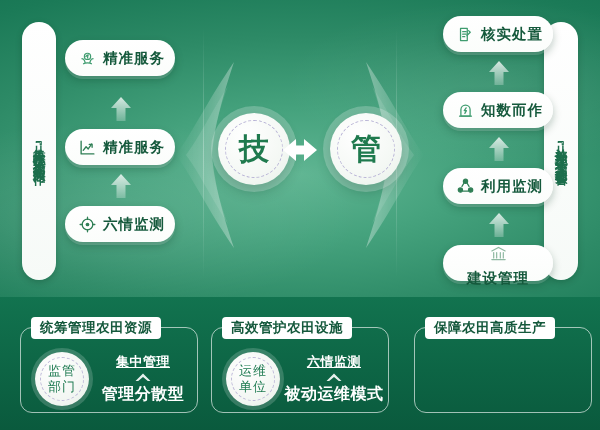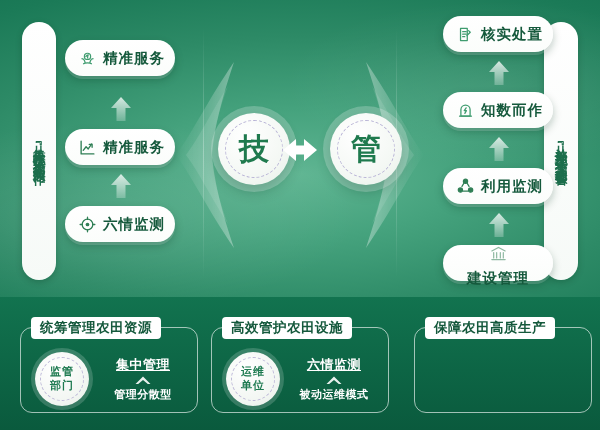--- a/index.html
+++ b/index.html
@@ -102,24 +102,24 @@
   }
   .card-body{position:absolute;left:0;top:16px;width:100%;height:70px;display:flex;align-items:center;}
   .card-circle{
     margin-left:14px;width:54px;height:54px;border-radius:50%;flex:0 0 54px;
     background:radial-gradient(circle at 38% 32%,#ffffff 0%,#f2f6f2 65%,#e4ece6 100%);
     box-shadow:0 0 0 4px rgba(255,255,255,.18);
     display:flex;flex-direction:column;align-items:center;justify-content:center;
     position:relative;
   }
   .card-circle:before{content:"";position:absolute;inset:5px;border-radius:50%;border:1px dashed #bdb8d8;}
-  .card-circle b{font-size:11px;font-weight:bold;color:#1d7a50;line-height:1.25;letter-spacing:1px;}
+  .card-circle b{font-size:13px;font-weight:normal;color:#1d7a50;line-height:1.25;letter-spacing:1px;}
   .card-right{flex:1;display:flex;flex-direction:column;align-items:center;justify-content:center;gap:1px;}
   .card-right .top-txt{font-size:13px;font-weight:bold;color:#ffffff;letter-spacing:.5px;white-space:nowrap;text-decoration:underline;}
-  .card-right .bot-txt{font-size:11px;font-weight:bold;color:#ffffff;letter-spacing:.5px;white-space:nowrap;}
+  .card-right .bot-txt{font-size:16px;font-weight:bold;color:#ffffff;letter-spacing:.5px;white-space:nowrap;}
   .chev{width:18px;height:11px;display:block;}
   .chev svg{width:100%;height:100%;display:block;}
 </style>
 </head>
 <body>
 
 <div class="stage">
 
   <div class="bg-top"></div>
   <div class="bg-bottom"></div>

